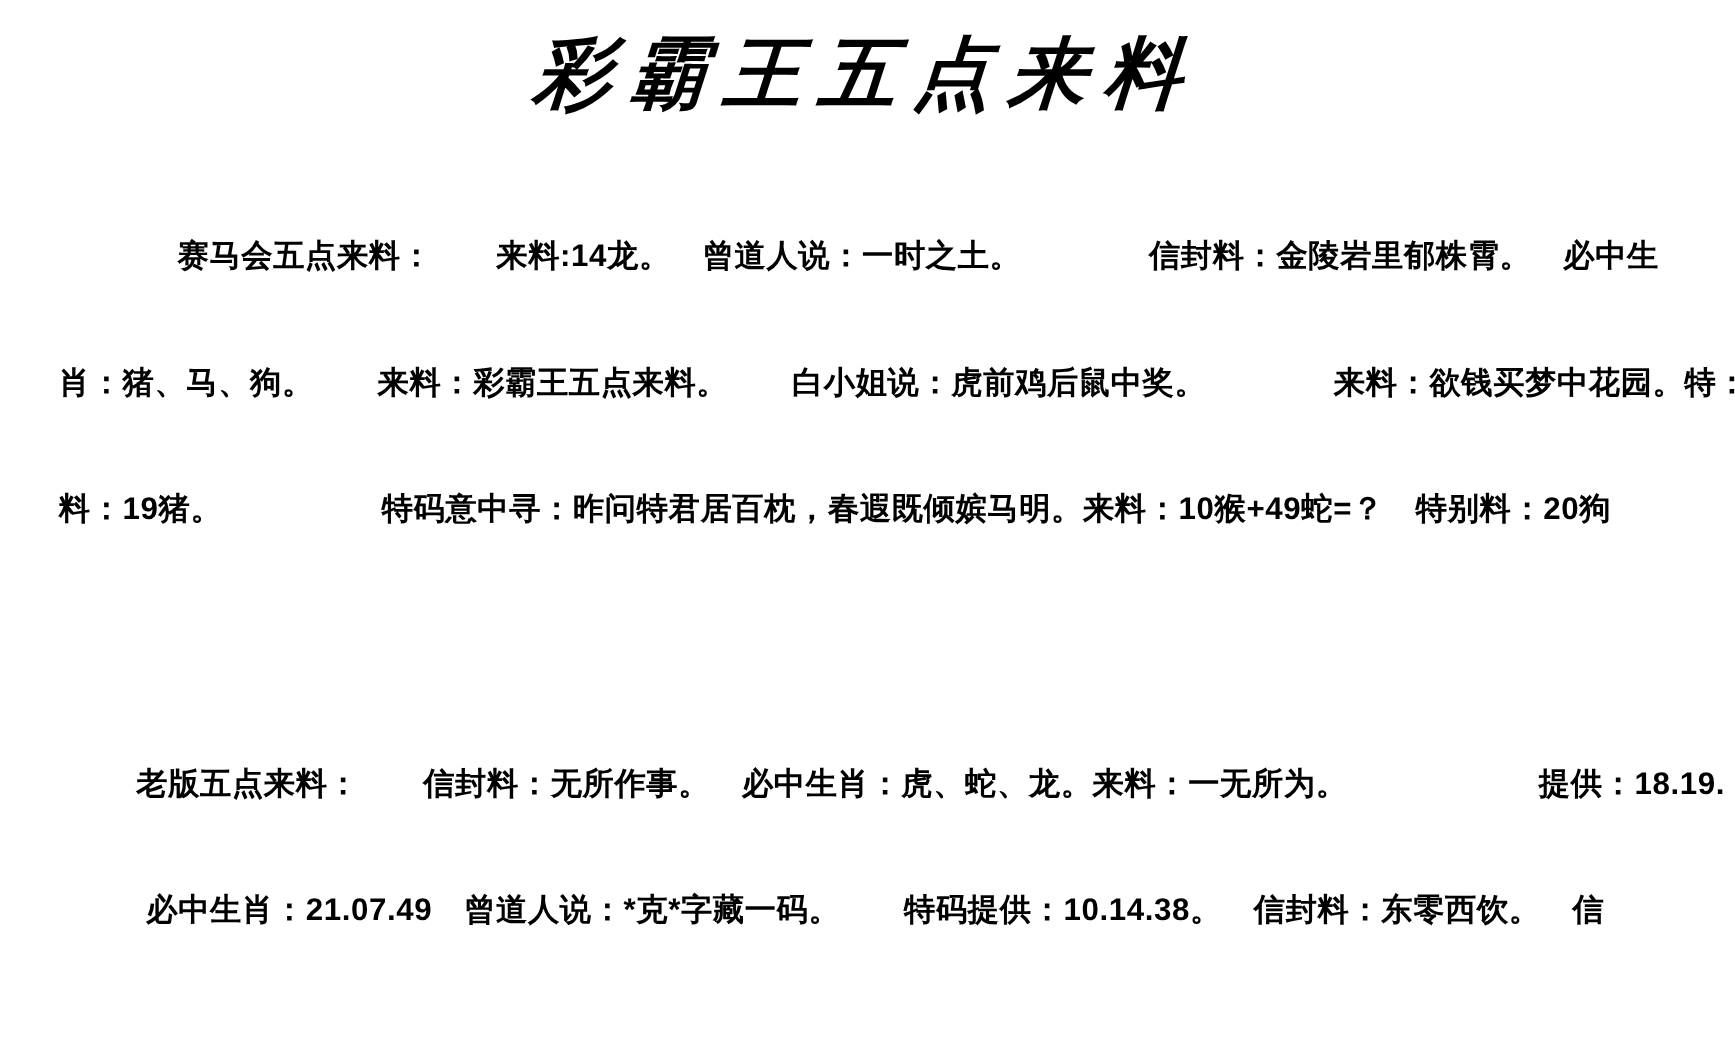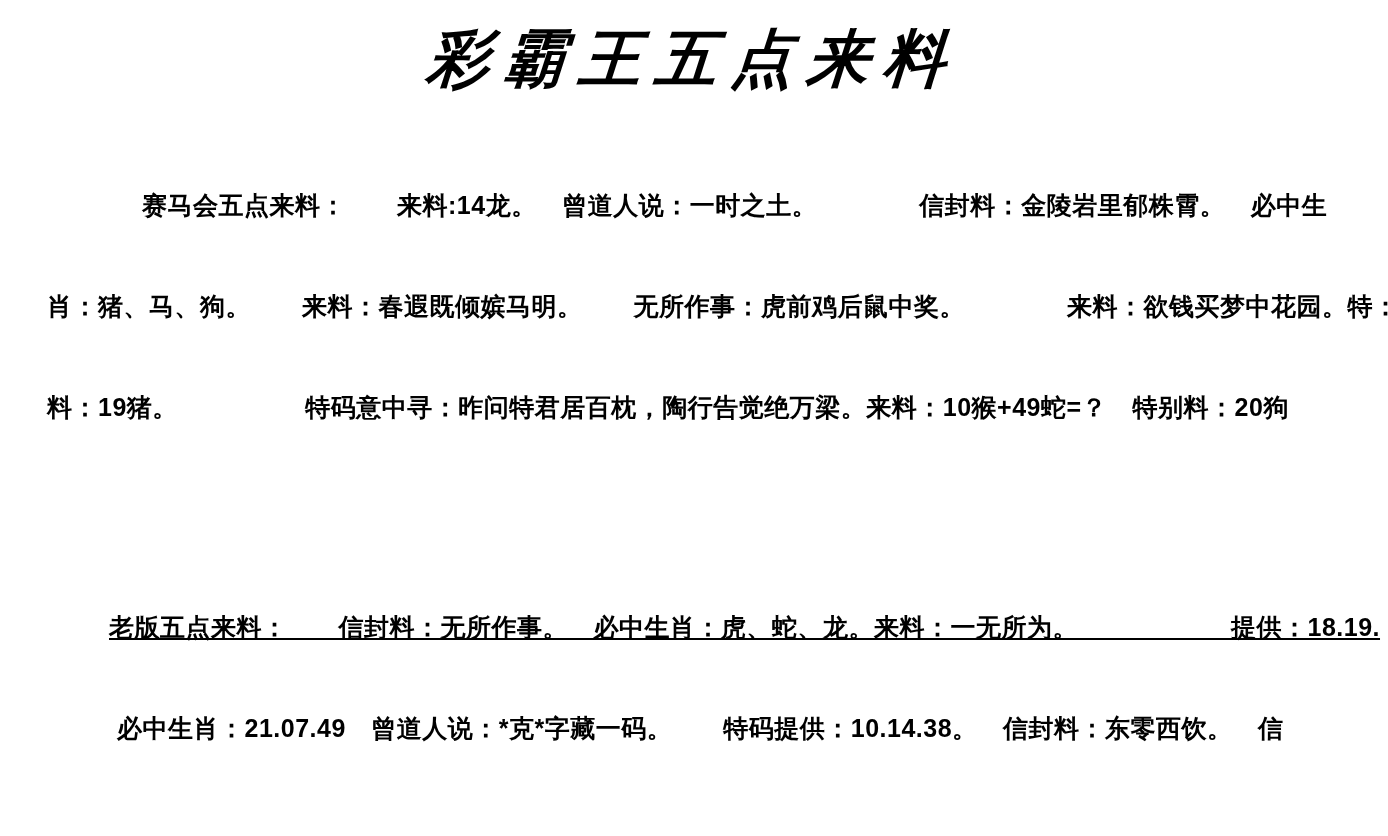--- a/index.html
+++ b/index.html
@@ -40,34 +40,34 @@
     padding-right: 16px;
     font-size: 25px;
     line-height: 33.6px;
     white-space: pre;
     letter-spacing: 0.5px;
   }
   .block div { min-height: 33.6px; }
   .b1 { margin-top: 24px; }
   .b2 { margin-top: 52px; }
   .ind95  { padding-left: 95px;  }
-  .ind62  { padding-left: 62px; text-decoration: underline;  }
+  .ind62  { padding-left: 62px;  }
   .ind70  { padding-left: 70px;  }
 </style>
 </head>
 <body>
 
 <div class="page">
 
   <h1 class="masthead">彩霸王五点来料</h1>
 
   <div class="block b1">
     <div class="ind95">赛马会五点来料：　　来料:14龙。　曾道人说：一时之土。　　　　信封料：金陵岩里郁株霄。　必中生</div>
-    <div>肖：猪、马、狗。　　来料：春遐既倾嫔马明。　　无所作事：虎前鸡后鼠中奖。　　　　来料：欲钱买梦中花园。特：</div>
-    <div>料：19猪。　　　　　特码意中寻：昨问特君居百枕，陶行告觉绝万梁。来料：10猴+49蛇=？　特别料：20狗</div>
+    <div>肖：猪、马、狗。　　来料：彩霸王五点来料。　　白小姐说：虎前鸡后鼠中奖。　　　　来料：欲钱买梦中花园。特：</div>
+    <div>料：19猪。　　　　　特码意中寻：昨问特君居百枕，春遐既倾嫔马明。来料：10猴+49蛇=？　特别料：20狗</div>
   </div>
 
   <div class="block b2">
     <div class="ind62">老版五点来料：　　信封料：无所作事。　必中生肖：虎、蛇、龙。来料：一无所为。　　　　　　提供：18.19.</div>
     <div class="ind70">必中生肖：21.07.49　曾道人说：*克*字藏一码。　　特码提供：10.14.38。　信封料：东零西饮。　信</div>
     
     
     
   </div>
 

